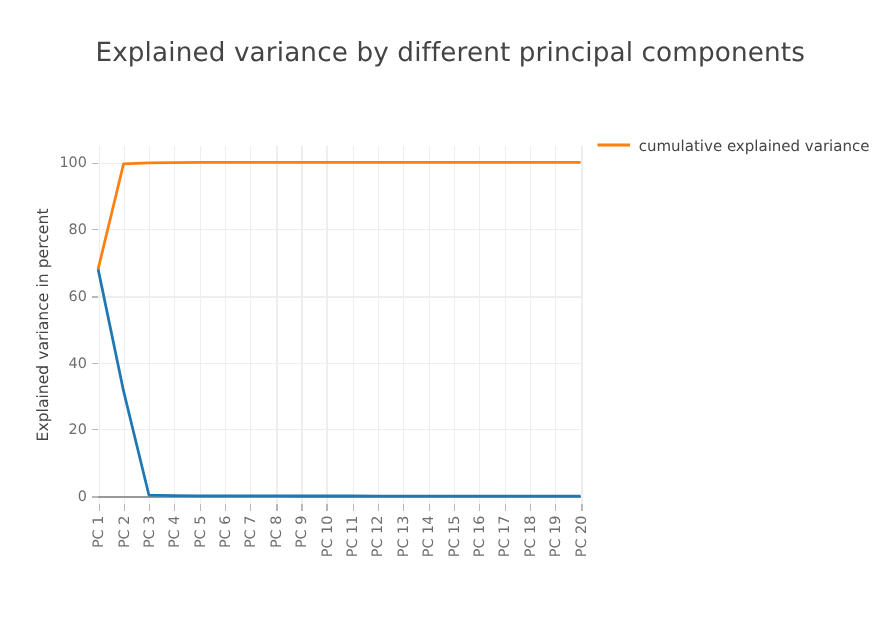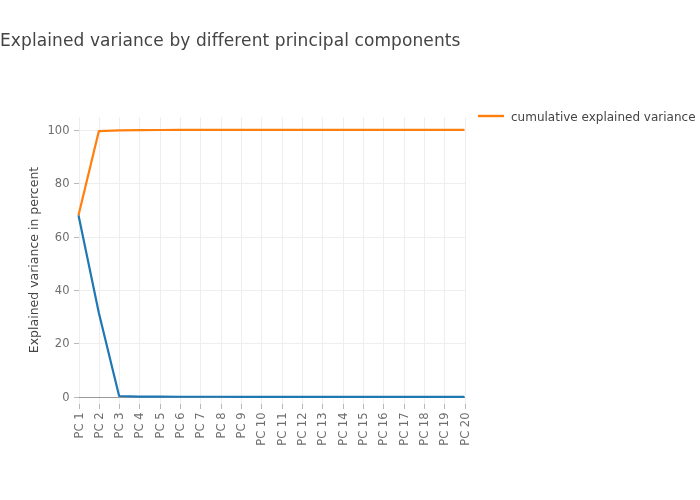--- a/index.html
+++ b/index.html
@@ -18,22 +18,22 @@
     position: absolute;
     left: 0; top: 0;
     width: 700px;
     height: 500px;
   }
   #chart-title {
     position: absolute;
     left: 0;
     top: 30px;
     width: 644px;
-    text-align: left;
-    font-size: 17px;
+    text-align: right;
+    font-size: 21px;
     color: #444444;
     letter-spacing: 0.1px;
     white-space: nowrap;
   }
   #plot-svg {
     position: absolute;
     left: 0;
     top: 0;
   }
   .axis-tick-text {

